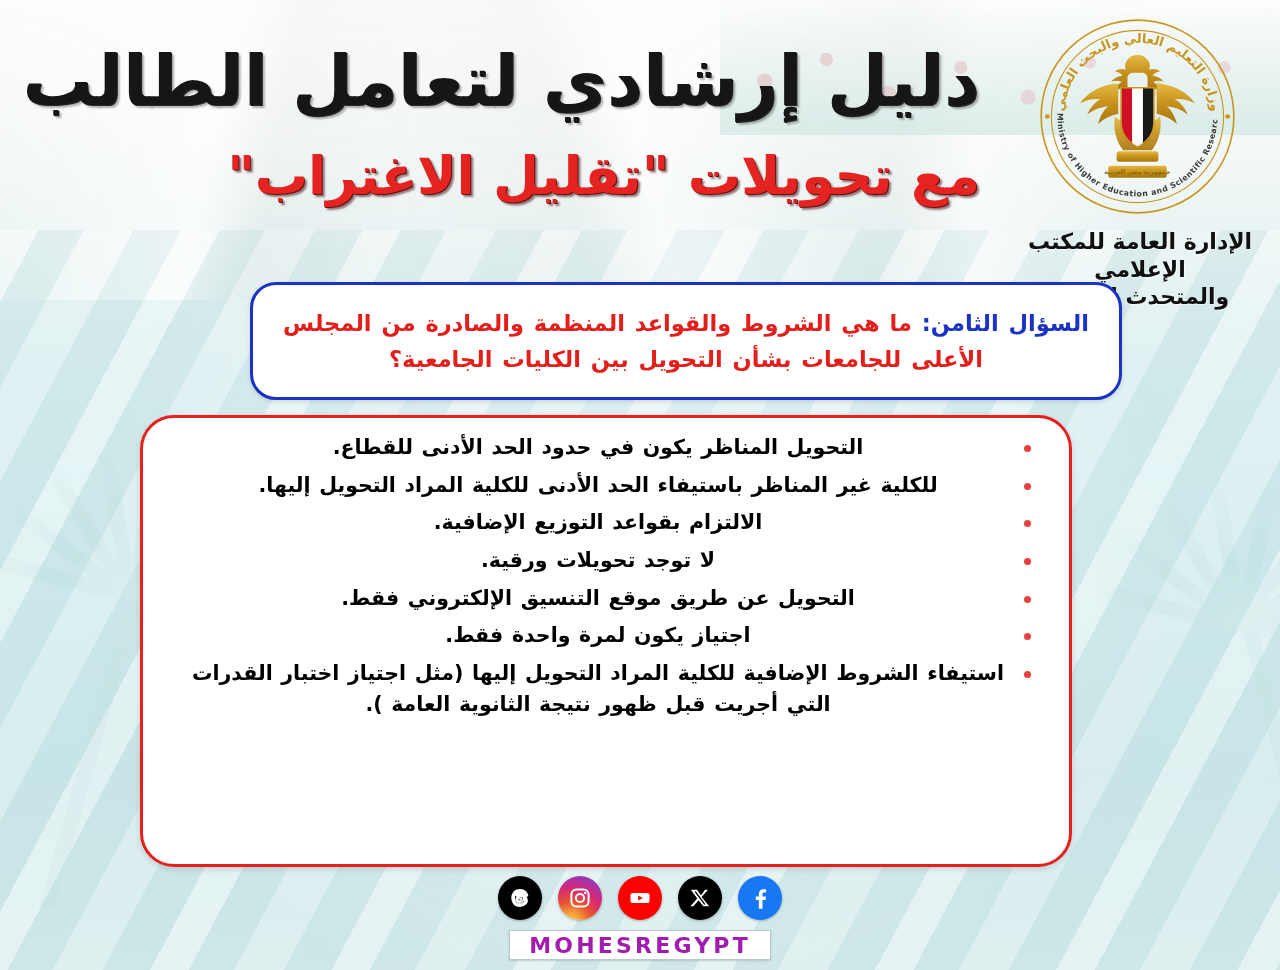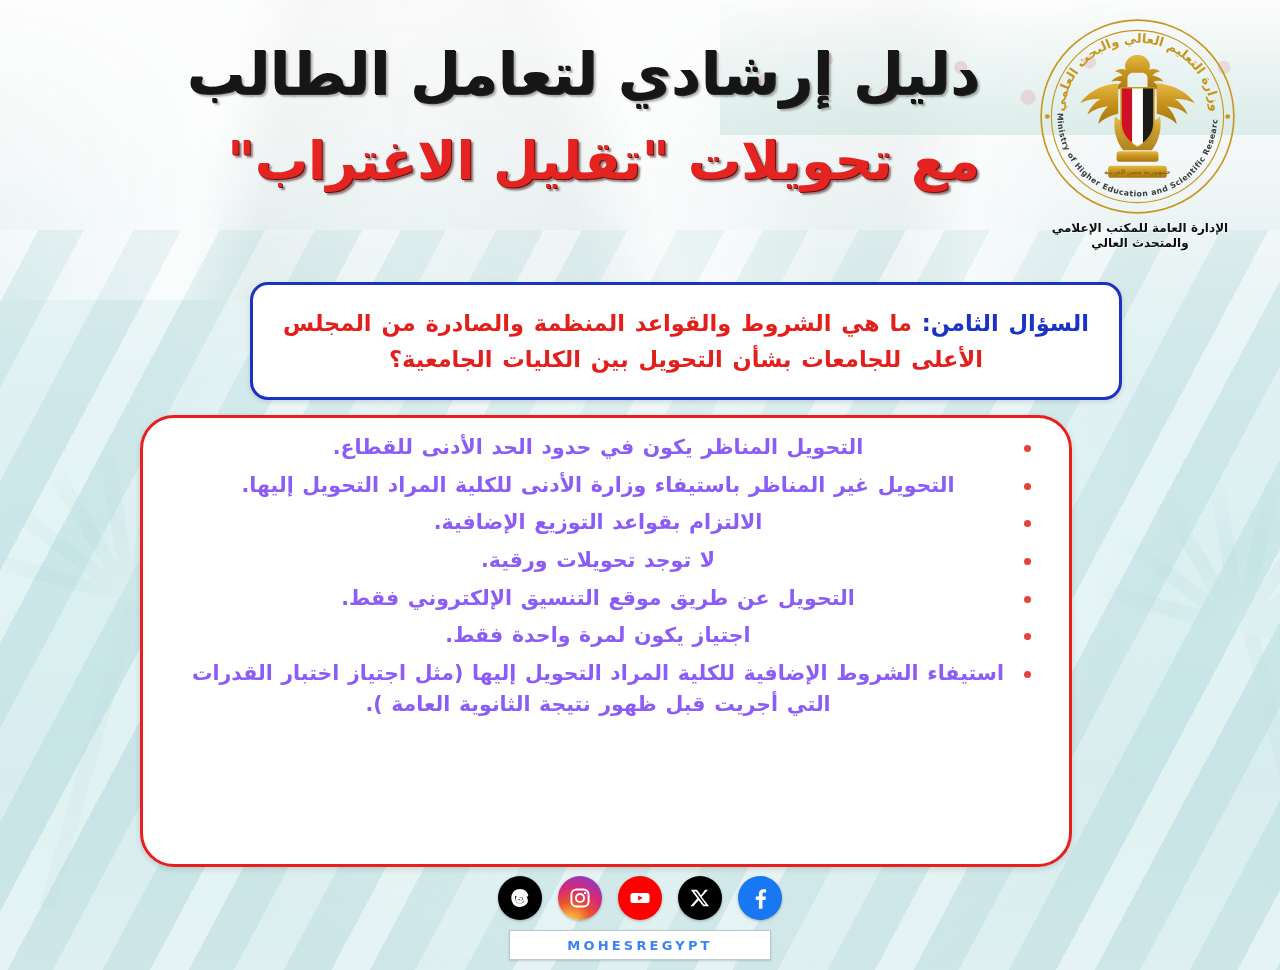--- a/index.html
+++ b/index.html
@@ -98,52 +98,52 @@
     position:absolute; right:300px; top:40px;
     width:710px; text-align:center;
   }
   .title-line {
     font-weight:bold;
     line-height:1.18;
     letter-spacing:-0.5px;
     white-space:nowrap;
   }
   #title-line-1 {
-    font-size:58px;
+    font-size:70px;
     color:#161616;
     text-shadow:3px 3px 2px rgba(90,90,90,.45), 1px 1px 0 #000;
   }
   #title-line-2 {
     font-size:53px;
     color:#e52421;
     margin-top:22px;
     text-shadow:3px 3px 2px rgba(70,20,20,.55), 1px 1px 0 #8c1210;
   }
 
   
   #logo-block {
     position:absolute; right:8px; top:14px;
     width:270px; text-align:center;
   }
   #ministry-logo { width:205px; height:205px; display:block; margin:0 auto; }
   #logo-caption {
-    margin-top:2px;
-    font-size:12px; font-weight:bold; line-height:1.26;
+    margin-top:9px;
+    font-size:22px; font-weight:bold; line-height:1.26;
     color:#101010;
     text-shadow:1px 1px 1px rgba(255,255,255,.65);
     padding-left:6px;
   }
 
   
   #question-box {
     position:absolute; left:250px; top:282px;
     width:872px; min-height:118px;
     background:#ffffff;
     border:3.5px solid #1b33c4;
-    border-radius:18px;
+    border-radius:26px;
     box-shadow:0 2px 5px rgba(0,0,0,.12);
     display:flex; align-items:center; justify-content:center;
     padding:14px 30px;
   }
   #question-text {
     font-size:22.5px; font-weight:bold; line-height:1.62;
     color:#e31f1c;
     text-align:center;
     word-spacing:2px;
   }
@@ -157,21 +157,21 @@
     border:3.5px solid #e8201d;
     border-radius:34px;
     box-shadow:0 2px 6px rgba(0,0,0,.14);
     padding:14px 34px 10px 34px;
     overflow:hidden;
   }
   #answer-list { list-style:none; }
   .answer-item {
     position:relative;
     font-size:20.5px; font-weight:bold; line-height:1.52;
-    color:#8b5cf6;
+    color:#000000;
     text-align:center;
     padding:0 26px 0 10px;
     margin-bottom:6.5px;
     word-spacing:1.5px;
   }
   .answer-item .bullet {
     position:absolute; right:4px; top:13px;
     width:7px; height:7px; border-radius:50%;
     background:#e8403c;
   }
@@ -199,23 +199,23 @@
 
   #handle-bar {
     margin:10px auto 0 auto;
     width:262px; height:30px;
     background:#ffffff;
     border:1px solid #b9c7cf;
     display:flex; align-items:center; justify-content:center;
     box-shadow:0 1px 2px rgba(0,0,0,.16);
   }
   #handle-text {
-    font-size:13px; font-weight:bold;
+    font-size:22px; font-weight:bold;
     letter-spacing:3.2px;
-    color:#3b82f6;
+    color:#a21caf;
     direction:ltr;
   }
 </style>
 </head>
 <body>
 
 <div id="page">
 
   <div class="bg-layer bg-base"></div>
   <div class="bg-layer bg-paper"></div>
@@ -308,21 +308,21 @@
 
   <div id="question-box">
     <div id="question-text">
       <span class="q-label">السؤال الثامن:</span><span> ما هي الشروط والقواعد المنظمة والصادرة من المجلس الأعلى للجامعات بشأن التحويل بين الكليات الجامعية؟</span>
     </div>
   </div>
 
   <div id="answer-box">
     <ul id="answer-list">
         <li class="answer-item"><span class="bullet" style="background: rgb(232, 64, 60);"></span><span>التحويل المناظر يكون في حدود الحد الأدنى للقطاع.</span></li>
-        <li class="answer-item"><span class="bullet" style="background: rgb(232, 64, 60);"></span><span>التحويل غير المناظر باستيفاء وزارة الأدنى للكلية المراد التحويل إليها.</span></li>
+        <li class="answer-item"><span class="bullet" style="background: rgb(232, 64, 60);"></span><span>للكلية غير المناظر باستيفاء الحد الأدنى للكلية المراد التحويل إليها.</span></li>
         <li class="answer-item"><span class="bullet" style="background: rgb(232, 64, 60);"></span><span>الالتزام بقواعد التوزيع الإضافية.</span></li>
         <li class="answer-item"><span class="bullet" style="background: rgb(232, 64, 60);"></span><span>لا توجد تحويلات ورقية.</span></li>
         <li class="answer-item"><span class="bullet" style="background: rgb(232, 64, 60);"></span><span>التحويل عن طريق موقع التنسيق الإلكتروني فقط.</span></li>
         <li class="answer-item"><span class="bullet" style="background: rgb(232, 64, 60);"></span><span>اجتياز يكون لمرة واحدة فقط.</span></li>
         <li class="answer-item"><span class="bullet" style="background: rgb(232, 64, 60);"></span><span>استيفاء الشروط الإضافية للكلية المراد التحويل إليها (مثل اجتياز اختبار القدرات التي أجريت قبل ظهور نتيجة الثانوية العامة ).</span></li>
       </ul>
   </div>
 
   <div id="footer">
     <div id="social-row">

